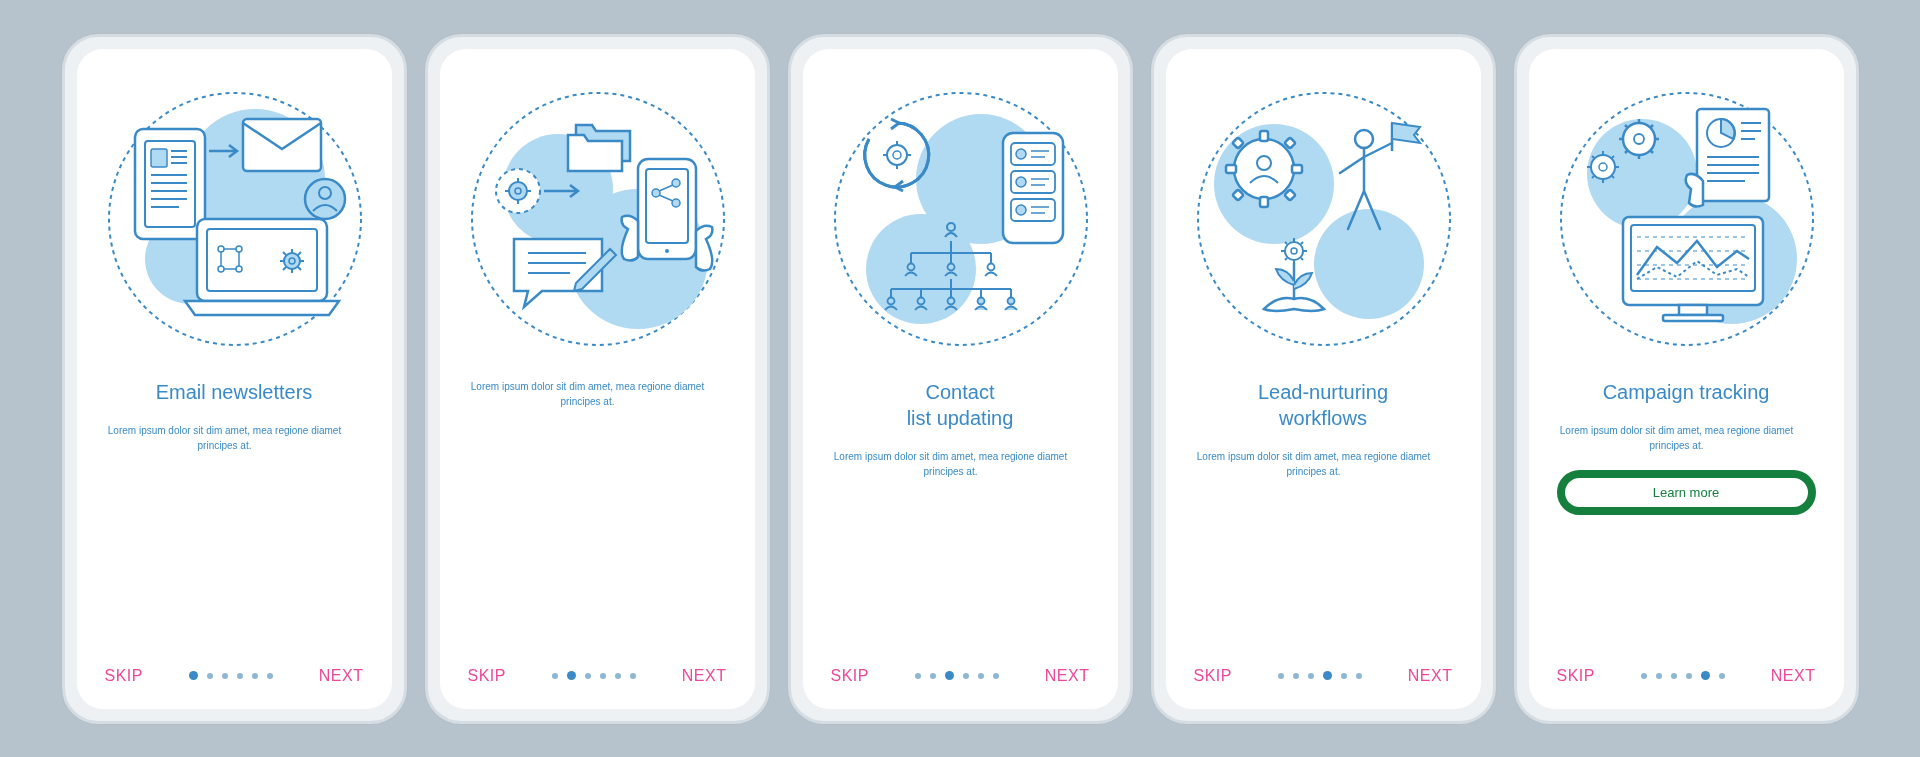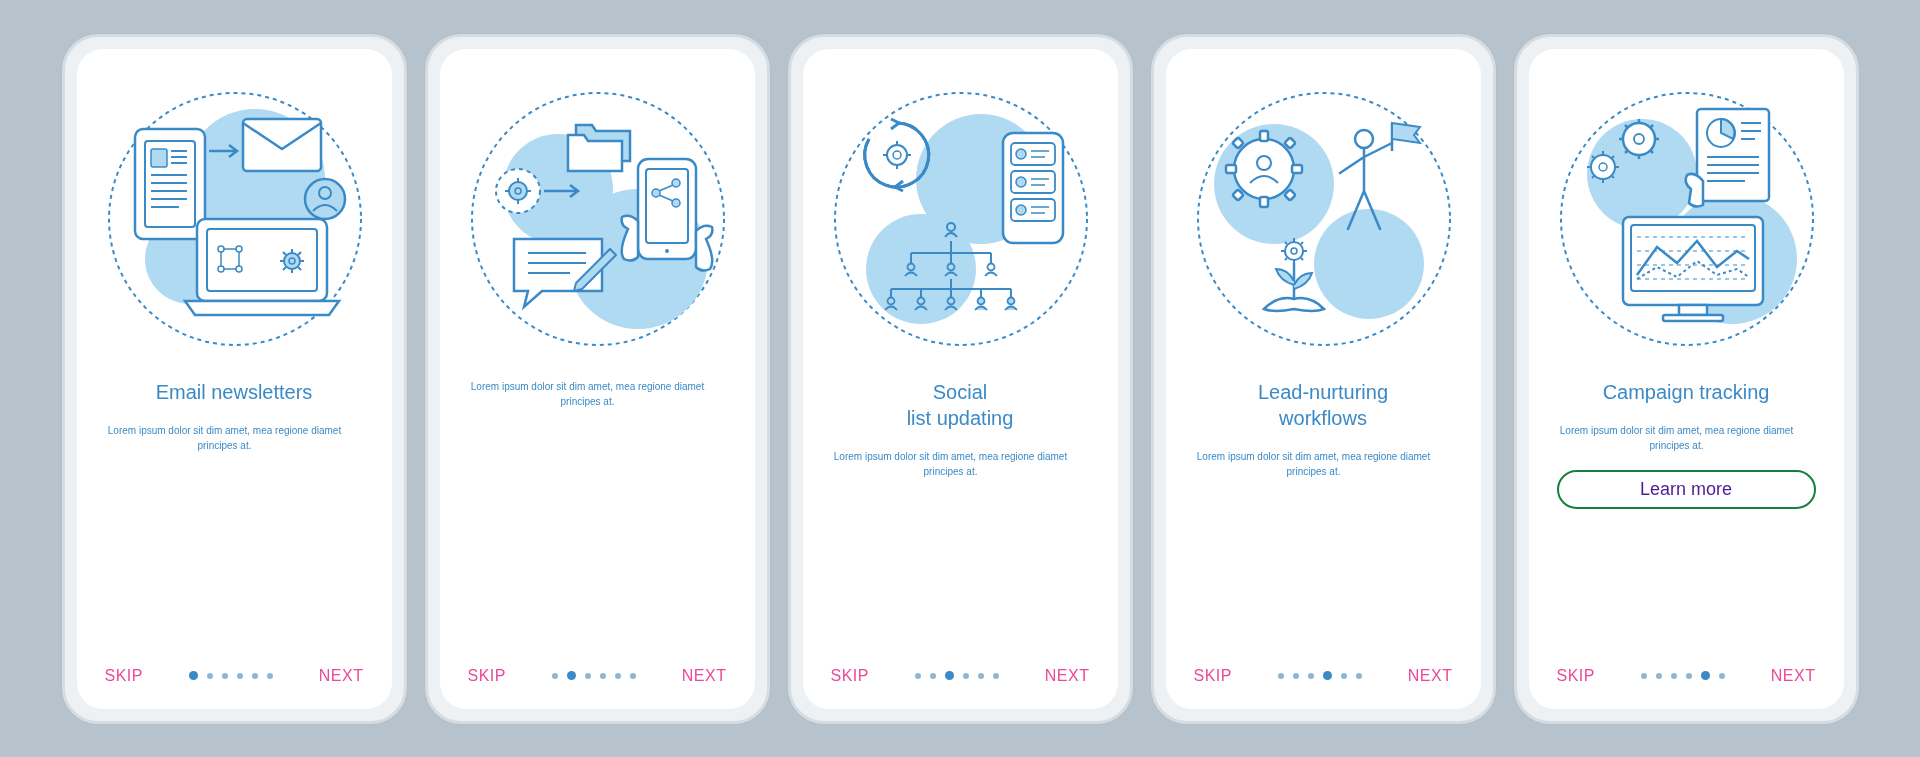--- a/index.html
+++ b/index.html
@@ -51,25 +51,25 @@
   }
   .body {
     color: #3a8ac7;
     font-size: 10px;
     text-align: center;
     line-height: 1.55;
     max-width: 240px;
   }
   .spacer { flex: 1; }
   .learn-more {
-    border: 2px solid #15803d;
-    color: #4c1d95;
+    border: 8px solid #15803d;
+    color: #15803d;
     border-radius: 999px;
     padding: 7px 26px;
-    font-size: 18px;
+    font-size: 13px;
     margin-top: 16px;
     cursor: pointer;
     background: transparent;
   }
   .footer {
     width: 100%;
     display: flex;
     align-items: center;
     justify-content: space-between;
     margin-top: 14px;
@@ -343,21 +343,21 @@
               <circle cx="6" cy="4" r="3.5" fill="#b0d9f2" stroke="#3a8ac7" stroke-width="1.8"></circle>
               <path d="M0 13 Q6 6 12 13" fill="#b0d9f2" stroke="#3a8ac7" stroke-width="1.8"></path>
             </g>
           <g transform="translate(124,78)">
               <circle cx="6" cy="4" r="3.5" fill="#b0d9f2" stroke="#3a8ac7" stroke-width="1.8"></circle>
               <path d="M0 13 Q6 6 12 13" fill="#b0d9f2" stroke="#3a8ac7" stroke-width="1.8"></path>
             </g>
         </g>
       </svg>
     </div>
-    <div class="title">Social
+    <div class="title">Contact
 list updating</div>
     <div class="body">Lorem ipsum dolor sit dim amet, mea regione diamet principes at.</div>
     <div class="spacer"></div>
     <div class="footer">
       <span class="skip">SKIP</span>
       <div class="dots">
         <span class="dot"></span>
         <span class="dot"></span>
         <span class="dot active"></span>
         <span class="dot"></span>

